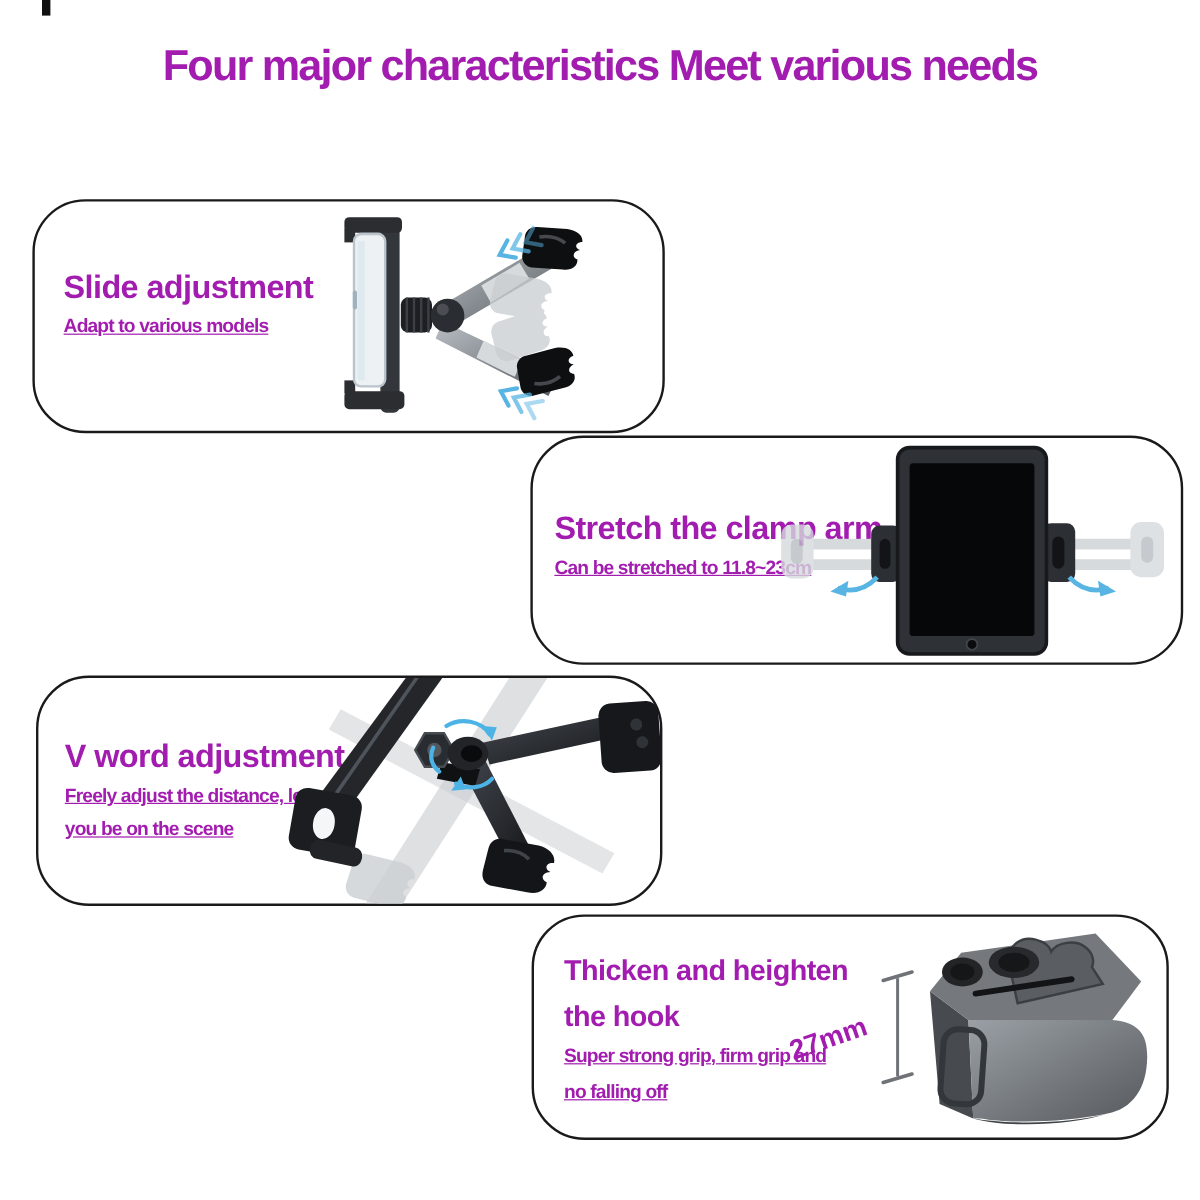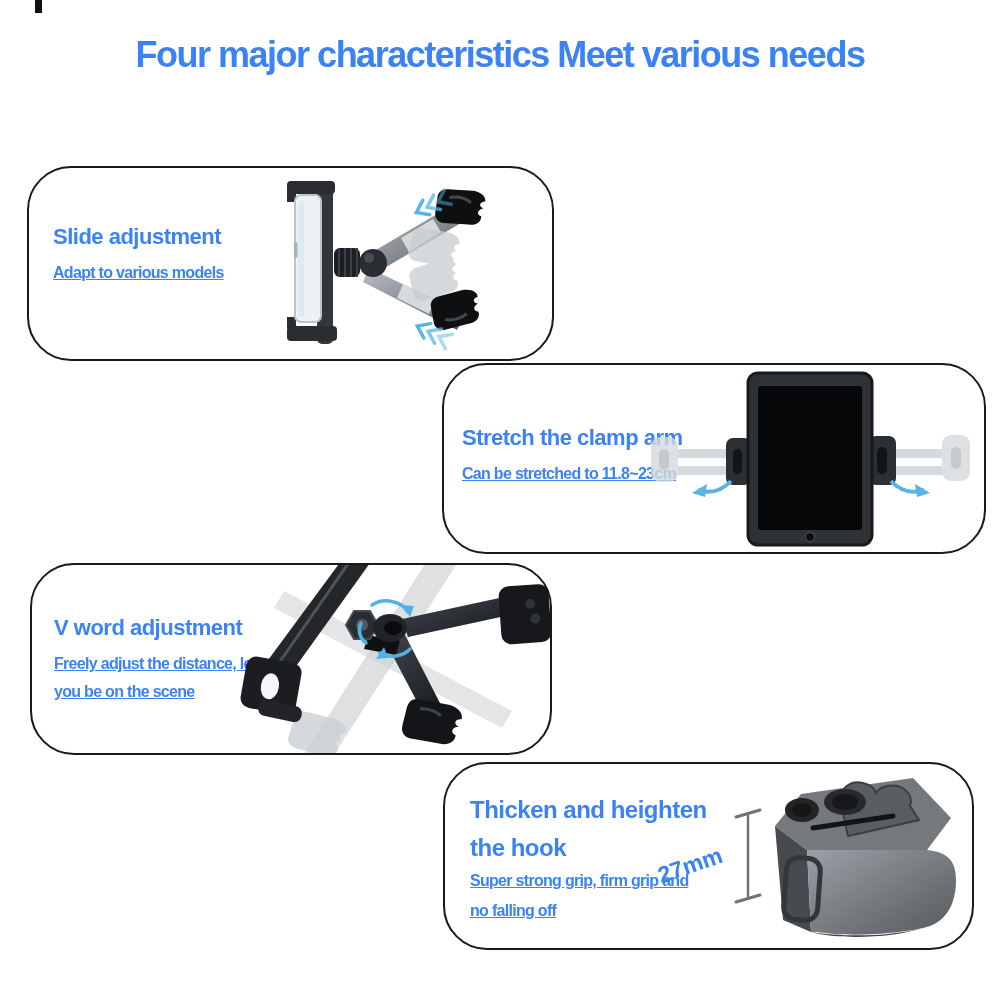--- a/index.html
+++ b/index.html
@@ -1,36 +1,36 @@
 <!DOCTYPE html>
 <html><head>
 <meta charset="utf-8">
 <style>
   html,body{margin:0;padding:0;background:#ffffff;}
   .canvas{
     position:relative;width:1000px;height:1000px;background:#ffffff;
-    font-family:"Liberation Sans", sans-serif;color:#3b82f6;overflow:hidden;
+    font-family:"Liberation Sans", sans-serif;color:#a21caf;overflow:hidden;
   }
   .corner-mark{position:absolute;left:35px;top:0;width:7px;height:13px;background:#111;}
   .main-title{
     position:absolute;top:34px;left:0;width:1000px;margin:0;text-align:center;
     font-size:36px;font-weight:bold;letter-spacing:-1.5px;
   }
   .main-subtitle{
     position:absolute;top:94px;left:0;width:1000px;margin:0;text-align:center;
     font-size:20px;font-weight:bold;letter-spacing:-0.3px;
   }
   .panel{position:absolute;background:#fff;border:2.5px solid #1a1a1a;border-radius:44px;}
   .panel-slide  {left:27px; top:166px;width:523px;height:191px;}
   .panel-stretch{left:442px;top:363px;width:528px;height:187px;padding-left:12px;}
   .panel-vword  {left:30px; top:563px;width:518px;height:188px;}
   .panel-hook   {left:443px;top:762px;width:527px;height:184px;}
   .panel svg{position:absolute;left:0;top:0;width:100%;height:100%;pointer-events:none;}
   .feature-title,.feature-desc{position:absolute;margin:0;font-weight:bold;white-space:nowrap;}
-  .feature-title{font-size:22px;letter-spacing:-0.5px;}
+  .feature-title{font-size:27px;letter-spacing:-0.5px;}
   .feature-desc{font-size:16px;letter-spacing:-0.7px;text-decoration:underline;}
   
   .panel-slide .t1{left:24px;top:56px;}
   .panel-slide .d1{left:24px;top:96px;}
   
   .panel-stretch .t1{left:18px;top:60px;}
   .panel-stretch .d1{left:18px;top:100px;}
   
   .panel-vword .t1{left:22px;top:50px;}
   .panel-vword .d1{left:22px;top:90px;}

